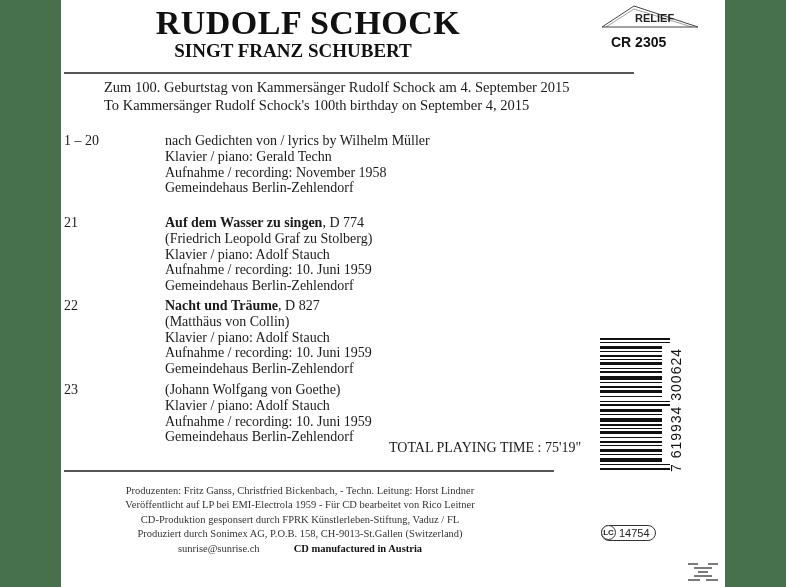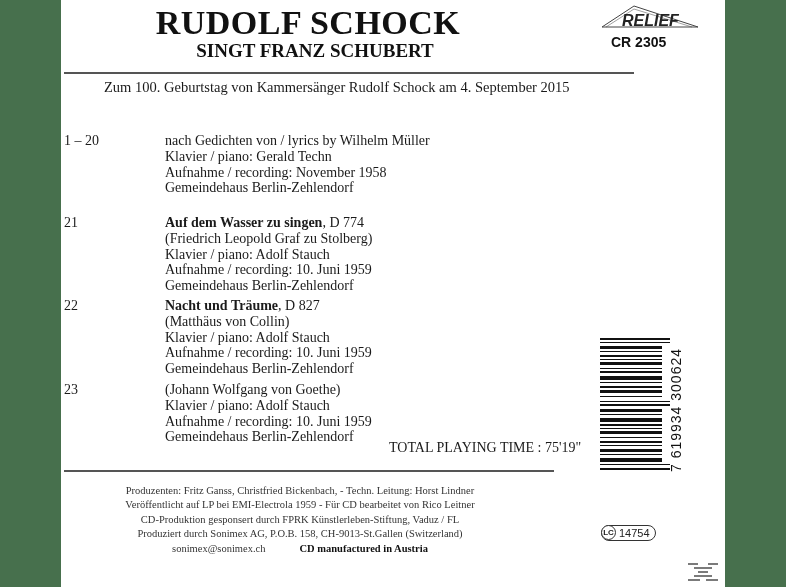--- a/index.html
+++ b/index.html
@@ -12,21 +12,21 @@
   .strip { position:absolute; top:0; height:587px; background:#47704d; }
   .strip-left { left:0; width:61px; }
   .strip-right { left:725px; width:61px; }
 
   .title {
     position:absolute; left:61px; width:494px; top:4px;
     text-align:center; font-size:34px; font-weight:bold; letter-spacing:0.5px;
     line-height:38px; color:#111;
   }
   .subtitle {
-    position:absolute; left:68px; width:494px; top:40px;
+    position:absolute; left:46px; width:494px; top:40px;
     text-align:center; font-size:19px; font-weight:bold;
     line-height:22px; color:#111;
   }
   .rule-top { position:absolute; left:64px; width:570px; top:72px; height:2px; background:#555; }
   .rule-bottom { position:absolute; left:64px; width:490px; top:470px; height:2px; background:#555; }
 
   .dedication { position:absolute; left:64px; top:78px; font-size:14.5px; line-height:18px;margin-left:40px; }
 
   .track { position:absolute; left:64px; font-size:14px; line-height:15.8px; }
   .track .num { position:absolute; left:0; top:0; width:60px; }
@@ -38,22 +38,22 @@
   .credits {
     position:absolute; left:100px; width:400px; top:484px;
     text-align:center; font-size:10.5px; line-height:14.4px; color:#333;
   }
   .credits b { color:#111; }
   .credits .gap { display:inline-block; width:34px; }
 
   .label-logo { position:absolute; left:600px; top:3px; width:100px; height:28px; }
   .label-logo .roof { position:absolute; left:0; top:0; }
   .label-logo .brand {
-    position:absolute; left:22px; top:9px; font-family:"Liberation Sans", sans-serif;
-    font-weight:bold; font-size:16px; color:#222;font-style:italic;
+    position:absolute; left:35px; top:9px; font-family:"Liberation Sans", sans-serif;
+    font-weight:bold; font-size:11px; color:#222;
   }
   .catno {
     position:absolute; left:611px; top:34px; font-family:"Liberation Sans", sans-serif;
     font-weight:bold; font-size:14px; color:#111;
   }
 
   .barcode { position:absolute; left:600px; top:338px; width:70px; height:134px; }
   .barcode .bar { position:absolute; left:0; background:#111; }
   .barcode-digits {
     position:absolute; left:668px; top:472px;
@@ -91,20 +91,21 @@
     <line x1="2" y1="24" x2="98" y2="24" stroke="#444" stroke-width="1"></line>
   </svg>
   <span class="brand">RELIEF</span>
 </div>
 <div class="catno">CR 2305</div>
 
 <div class="rule-top"></div>
 
 <div class="dedication">
   <div>Zum 100. Geburtstag von Kammersänger Rudolf Schock am 4. September 2015</div>
+  <div>To Kammersänger Rudolf Schock's 100th birthday on September 4, 2015</div>
 </div>
 
 <div class="track" style="top:133px;">
   <span class="num">1 – 20</span>
   <div class="body">
     <div>nach Gedichten von  /  lyrics by Wilhelm Müller</div>
     <div>Klavier / piano: Gerald Techn</div>
     <div>Aufnahme / recording: November 1958</div>
     <div>Gemeindehaus Berlin-Zehlendorf</div>
   </div>
@@ -144,21 +145,21 @@
 
 <div class="total">TOTAL PLAYING TIME : 75'19"</div>
 
 <div class="rule-bottom"></div>
 
 <div class="credits">
   <div>Produzenten: Fritz Ganss, Christfried Bickenbach, - Techn. Leitung: Horst Lindner</div>
   <div>Veröffentlicht auf LP bei EMI-Electrola 1959 - Für CD bearbeitet von Rico Leitner</div>
   <div>CD-Produktion gesponsert durch FPRK Künstlerleben-Stiftung, Vaduz / FL</div>
   <div>Produziert durch Sonimex AG, P.O.B. 158, CH-9013-St.Gallen (Switzerland)</div>
-  <div><span>sonimex@sonimex.ch</span><span class="gap"></span><b>CD manufactured in Austria</b></div>
+  <div><span>sunrise@sunrise.ch</span><span class="gap"></span><b>CD manufactured in Austria</b></div>
 </div>
 
 <div class="barcode">
   <div class="bar" style="top:0;height:2px;width:70px;"></div>
   <div class="bar" style="top:4px;height:1px;width:70px;"></div>
   <div class="bar" style="top:8px;height:3px;width:62px;"></div>
   <div class="bar" style="top:13px;height:1px;width:62px;"></div>
   <div class="bar" style="top:17px;height:2px;width:62px;"></div>
   <div class="bar" style="top:21px;height:1px;width:62px;"></div>
   <div class="bar" style="top:24px;height:3px;width:62px;"></div>

